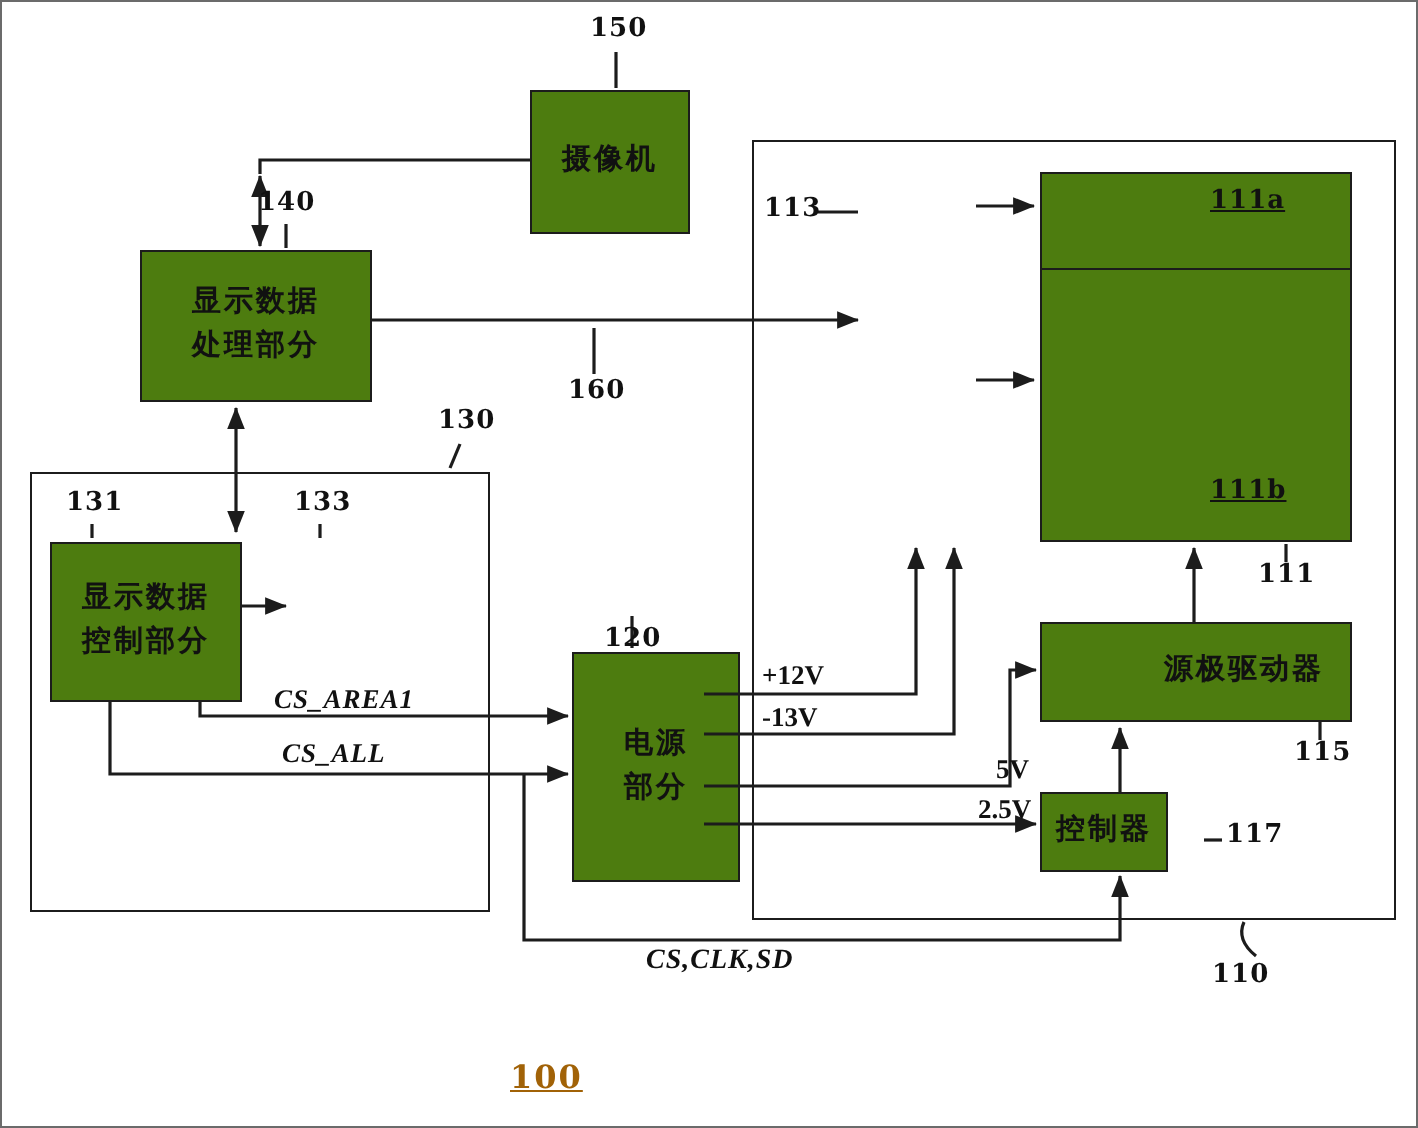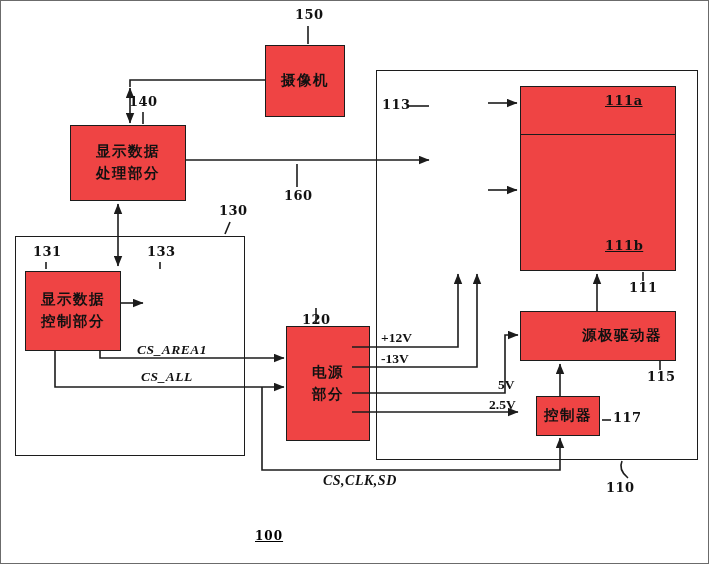--- a/index.html
+++ b/index.html
@@ -2,21 +2,21 @@
 <html><head>
 <meta charset="utf-8">
 <style>
   html,body{margin:0;padding:0;background:#ffffff;}
   .page{
     position:relative;width:709px;height:564px;background:#ffffff;
     font-family:"DejaVu Sans","Liberation Sans",sans-serif;
     outline:1px solid #6b6b6b;outline-offset:-1px;overflow:hidden;color:#151515;
   }
   .box{
-    position:absolute;border:1.6px solid #1c1c1c;background:#ef4444;
+    position:absolute;border:1.6px solid #1c1c1c;background:#4d7c0f;
     display:flex;align-items:center;justify-content:center;text-align:left;
     box-sizing:border-box;
   }
   .frame{
     position:absolute;border:1.6px solid #1c1c1c;background:transparent;box-sizing:border-box;
   }
   .box-label{
     white-space:pre-line;font-size:14.5px;font-weight:600;line-height:1.5;
     letter-spacing:1.5px;color:#111;
   }
@@ -25,21 +25,21 @@
     font-weight:700;font-size:13px;color:#111;letter-spacing:0.5px;
   }
   .ref.u{text-decoration:underline;}
   .sig{
     position:absolute;font-family:"Liberation Serif","DejaVu Serif",serif;
     font-weight:700;font-size:13.5px;color:#111;
   }
   .sig.it{font-style:italic;letter-spacing:0.5px;}
   .fignum{
     position:absolute;font-family:"DejaVu Serif","Liberation Serif",serif;
-    font-weight:700;font-size:12px;text-decoration:underline;color:#000000;letter-spacing:1px;
+    font-weight:700;font-size:16px;text-decoration:underline;color:#a16207;letter-spacing:1px;
   }
   svg.wires{position:absolute;left:0;top:0;pointer-events:none;}
   svg.wires path{stroke:#1c1c1c;stroke-width:1.6;fill:none;}
   .panel-divider{position:absolute;left:0;right:0;top:47px;border-top:1.6px solid #1c1c1c;}
 </style>
 </head>
 <body>
 
 <div class="page">
 
@@ -70,21 +70,21 @@
   <div class="box" style="left:520px;top:86px;width:156px;height:185px;">
     <div class="panel-divider"></div>
     <span class="ref u" style="left: 84px; top: 6px; position: absolute;">111a</span>
     <span class="ref u" style="left: 84px; top: 151px; position: absolute;">111b</span>
   </div>
 
   <div class="box" style="left:520px;top:311px;width:156px;height:50px;padding-left:48px;">
     <span class="box-label">源极驱动器</span>
   </div>
 
-  <div class="box" style="left:536px;top:396px;width:64px;height:40px;">
+  <div class="box" style="left:520px;top:396px;width:64px;height:40px;">
     <span class="box-label">控制器</span>
   </div>
 
   <svg class="wires" width="709" height="564" viewBox="0 0 709 564">
     <defs>
       <marker id="ah" viewBox="0 0 10 8" refX="9.5" refY="4" markerWidth="11" markerHeight="9" orient="auto-start-reverse" markerUnits="userSpaceOnUse">
         <path d="M0,0 L10,4 L0,8 Z" style="fill:#1c1c1c;stroke:none;"></path>
       </marker>
     </defs>
 

